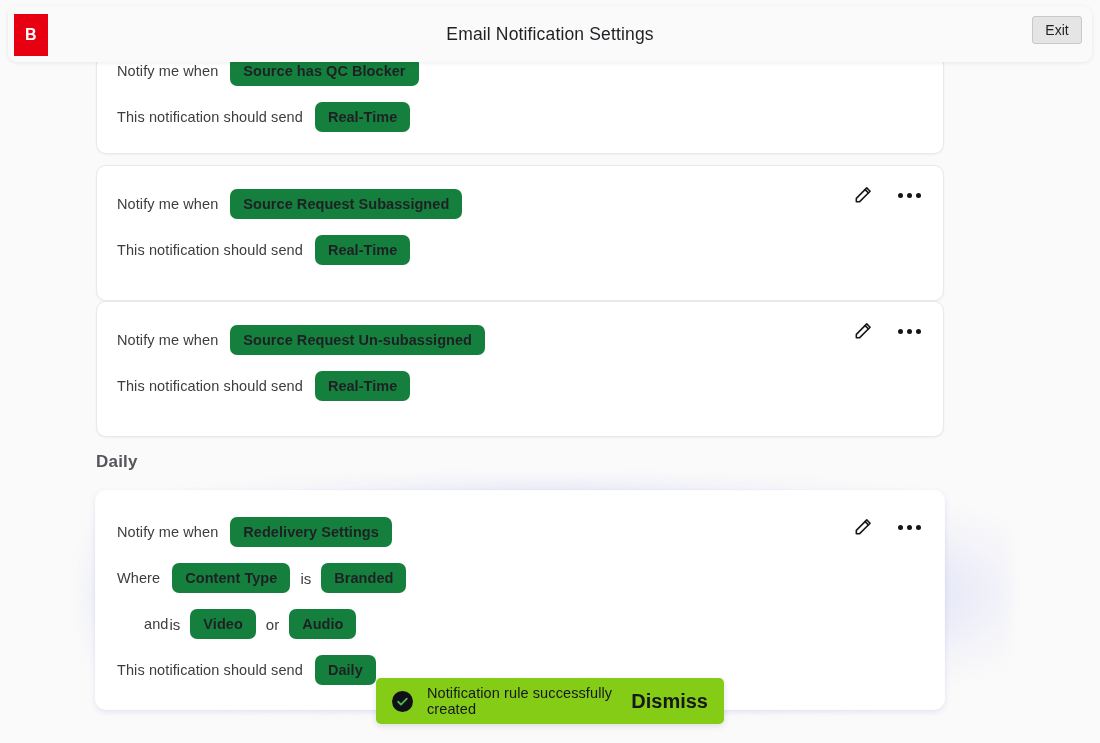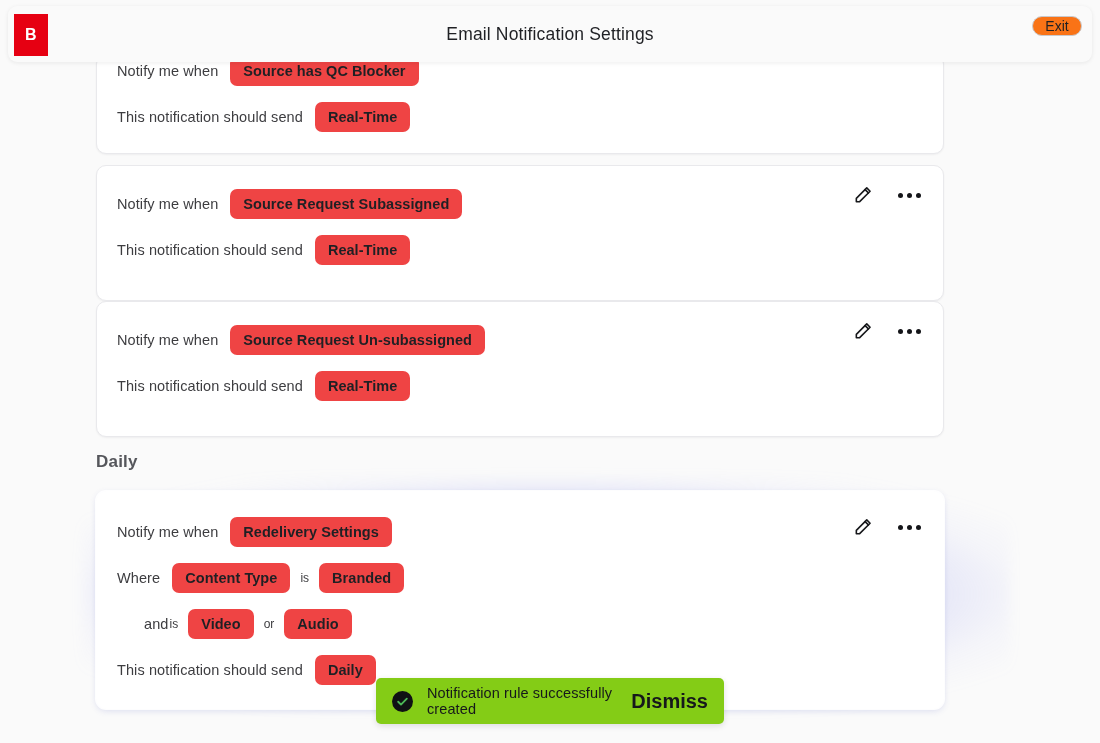--- a/index.html
+++ b/index.html
@@ -86,35 +86,35 @@
     font-size: 14.5px;
     color: #3d3d40;
     font-weight: 400;
     white-space: nowrap;
     letter-spacing: 0.1px;
   }
 
   .chip {
     display: inline-flex;
     align-items: center;
-    background: #ef4444;
+    background: #15803d;
     color: #1f2024;
     font-size: 14.5px;
     font-weight: 700;
     border-radius: 7px;
     padding: 8px 13px;
     margin: 0 9px;
     white-space: nowrap;
     line-height: 1;
     letter-spacing: 0.05px;
   }
   .chip.first { margin-left: 12px; }
 
   .conj {
-    font-size: 12px;
+    font-size: 15px;
     color: #3d3d40;
     white-space: nowrap;
     padding: 0 1px;
   }
 
   
   .actions {
     position: absolute;
     top: 18px;
     right: 20px;
@@ -189,24 +189,24 @@
     font-size: 17.5px;
     color: #1f2024;
     font-weight: 400;
     letter-spacing: 0.15px;
   }
   .exit-btn {
     position: absolute;
     right: 10px;
     top: 10px;
     width: 50px;
-    height: 20px;
-    background: #f97316;
+    height: 28px;
+    background: #e5e5e5;
     border: 1px solid #c9c9cd;
-    border-radius: 15px;
+    border-radius: 3px;
     display: flex;
     align-items: center;
     justify-content: center;
     font-size: 14px;
     color: #1f2024;
     cursor: pointer;
   }
 
   
   .toast {

